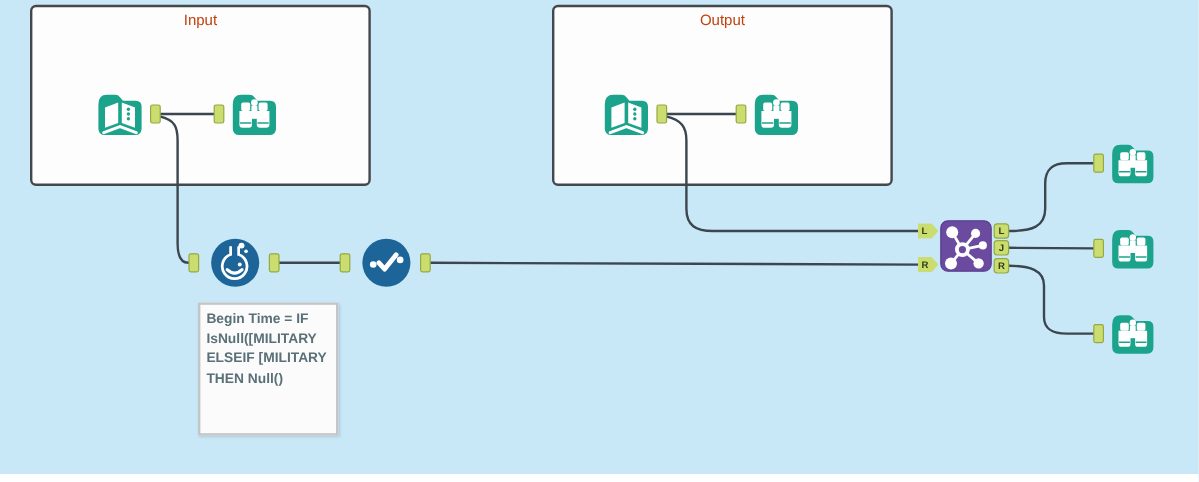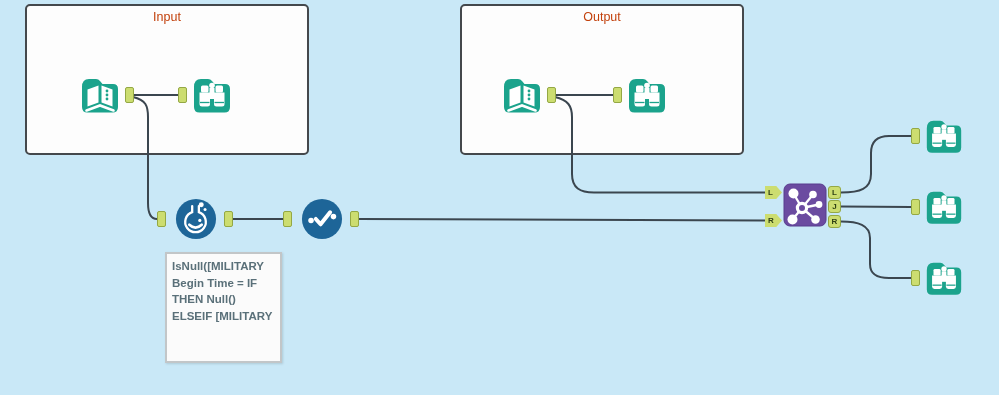--- a/index.html
+++ b/index.html
@@ -200,20 +200,20 @@
     <span>L</span>
   </div>
   <div class="anchor-square" style="left:828px;top:200px;">
     <span>J</span>
   </div>
   <div class="anchor-square" style="left:828px;top:215px;">
     <span>R</span>
   </div>
 
   <div class="annotation">
+    <div class="annotation-line">Begin Time = IF</div>
     <div class="annotation-line">IsNull([MILITARY</div>
-    <div class="annotation-line">Begin Time = IF</div>
+    <div class="annotation-line">ELSEIF [MILITARY</div>
     <div class="annotation-line">THEN Null()</div>
-    <div class="annotation-line">ELSEIF [MILITARY</div>
   </div>
 
   <div class="footer-strip"></div>
 </div>
 
 </body></html>

